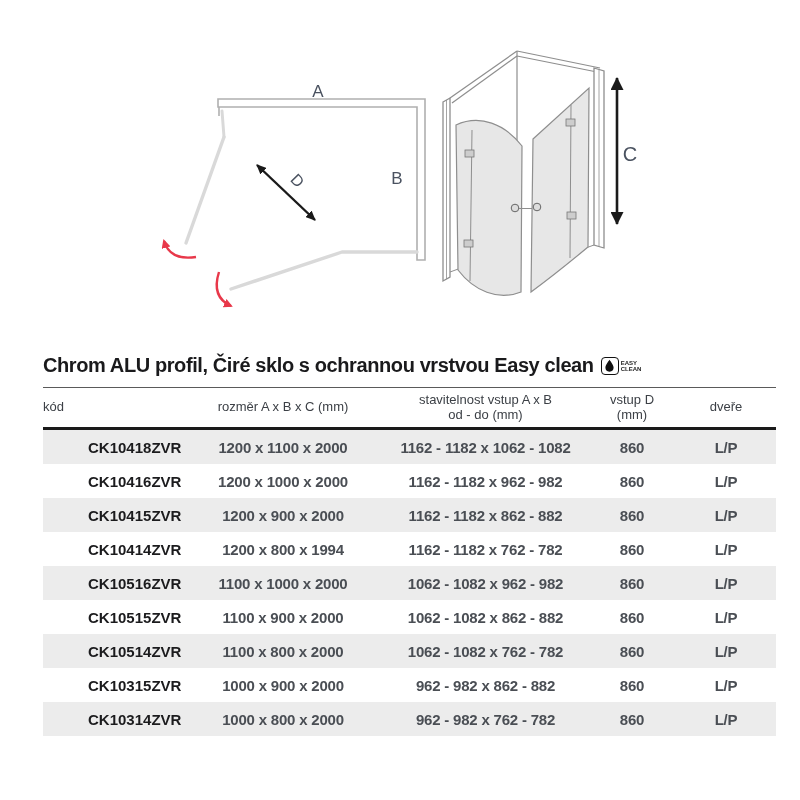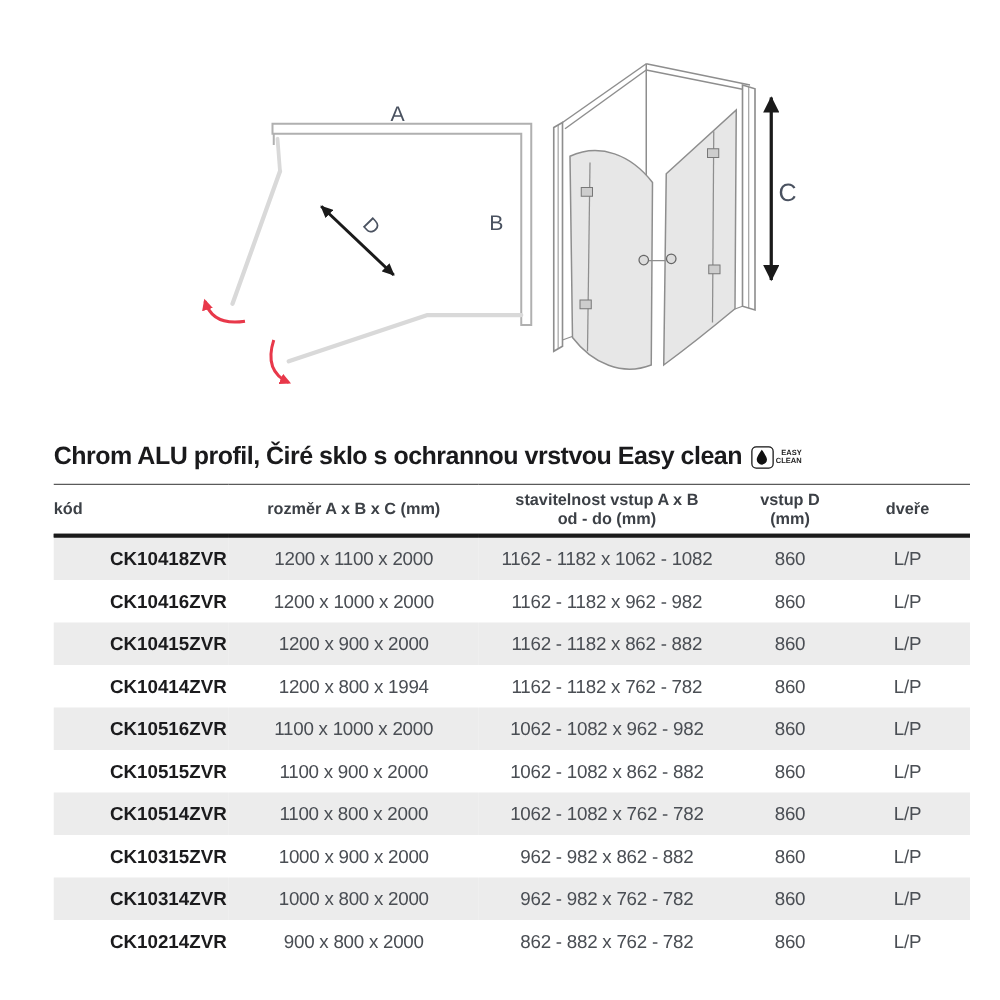--- a/index.html
+++ b/index.html
@@ -7,21 +7,21 @@
     width:800px;height:800px;overflow:hidden;background:#ffffff;
     font-family:"Liberation Sans","DejaVu Sans",sans-serif;
     position:relative;
     -webkit-font-smoothing:antialiased;
   }
   .diagrams{position:absolute;left:0;top:0;width:800px;height:345px;}
   .diag-label{font-family:"Liberation Sans","DejaVu Sans",sans-serif;fill:#4a5260;}
 
   .title-row{
     position:absolute;left:43px;top:354px;width:733px;
-    display:flex;align-items:center;gap:7px;text-align:right;
+    display:flex;align-items:center;gap:7px;
   }
   .page-title{
     margin:0;font-size:20px;font-weight:bold;color:#1a1a1c;
     letter-spacing:-0.4px;white-space:nowrap;
   }
   .badge{display:inline-flex;align-items:center;gap:2px;}
   .badge-box{
     width:18px;height:18px;border:1.6px solid #111;border-radius:4px;
     display:inline-flex;align-items:center;justify-content:center;background:#fff;
     box-sizing:border-box;
@@ -29,28 +29,28 @@
   .badge-text{display:inline-flex;flex-direction:column;line-height:6px;}
   .badge-text span{font-size:6px;font-weight:bold;color:#222;letter-spacing:0;}
 
   .spec-table-wrap{position:absolute;left:43px;top:387px;width:733px;}
   table.spec{
     width:733px;border-collapse:collapse;table-layout:fixed;
     border-top:1px solid #5a5a5a;
   }
   col.c1{width:140px}col.c2{width:200px}col.c3{width:205px}col.c4{width:88px}col.c5{width:100px}
   thead th{
-    font-size:13px;font-weight:bold;color:#3c4046;
+    font-size:13px;font-weight:normal;color:#3c4046;
     height:39px;vertical-align:middle;text-align:center;
     border-bottom:3px solid #1a1a1a;line-height:1.15;padding:0;
   }
   thead th.left{text-align:left;}
   tbody td{
     height:34px;padding:0;font-size:15px;color:#4a4e54;
-    text-align:center;vertical-align:middle;letter-spacing:-0.2px;
+    text-align:center;vertical-align:middle;letter-spacing:-0.2px;font-weight:bold;
   }
   tbody td.c-kod{text-align:left;font-weight:bold;color:#1b1b1d;font-size:15px;letter-spacing:0;padding-left:45px;}
   tbody tr:nth-child(odd){background:#ececec;}
   tbody tr:nth-child(even){background:#ffffff;}
 </style>
 </head>
 <body>
 
 <svg class="diagrams" viewBox="0 0 800 345">
   <defs>
@@ -233,22 +233,15 @@
   </tr>
 
   <tr>
     <td class="c-kod">CK10314ZVR</td>
     <td>1000 x 800 x 2000</td>
     <td>962 - 982 x 762 - 782</td>
     <td>860</td>
     <td>L/P</td>
   </tr>
 
-  <tr>
-    <td class="c-kod">CK10214ZVR</td>
-    <td>900 x 800 x 2000</td>
-    <td>862 - 882 x 762 - 782</td>
-    <td>860</td>
-    <td>L/P</td>
-  </tr>
 </tbody>
   </table>
 </div>
 
 </body></html>

